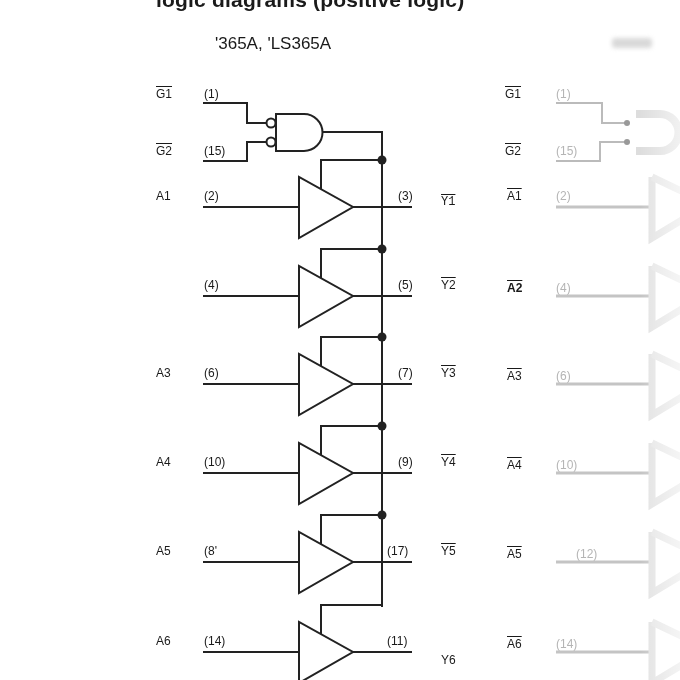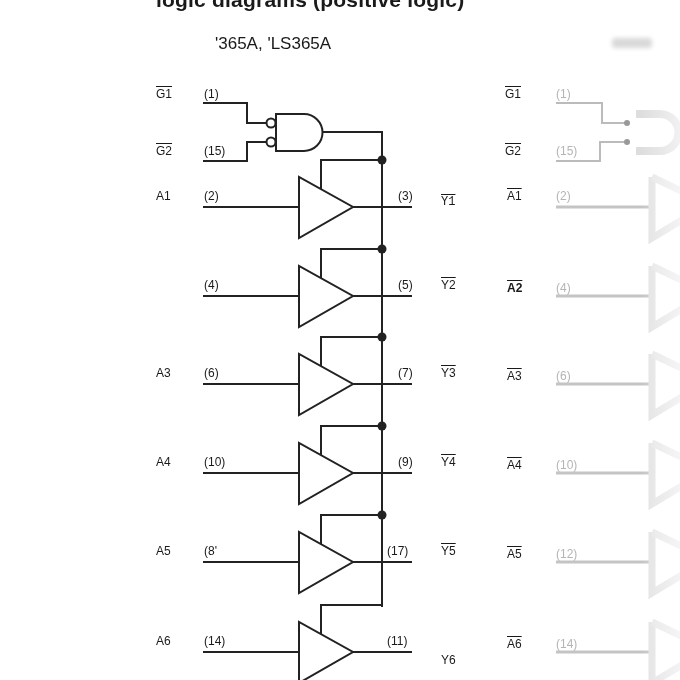--- a/index.html
+++ b/index.html
@@ -59,21 +59,21 @@
 <div id="right-labels">
     <div class="lbl ovl" style="left: 507px; top: 182px;">A1</div>
     <div class="lbl faded" style="left: 556px; top: 182px;">(2)</div>
     <div class="lbl ovl" style="left: 507px; top: 274px; font-weight: bold;">A2</div>
     <div class="lbl faded" style="left: 556px; top: 274px;">(4)</div>
     <div class="lbl ovl" style="left: 507px; top: 362px;">A3</div>
     <div class="lbl faded" style="left: 556px; top: 362px;">(6)</div>
     <div class="lbl ovl" style="left: 507px; top: 451px;">A4</div>
     <div class="lbl faded" style="left: 556px; top: 451px;">(10)</div>
     <div class="lbl ovl" style="left: 507px; top: 540px;">A5</div>
-    <div class="lbl faded" style="left: 556px; top: 540px;">(12)</div>
+    <div class="lbl faded" style="left: 576px; top: 540px;">(12)</div>
     <div class="lbl ovl" style="left: 507px; top: 630px;">A6</div>
     <div class="lbl faded" style="left: 556px; top: 630px;">(14)</div>
   </div>
 
 <svg id="schematic" width="680" height="680">
   <g stroke="#222" stroke-width="2" fill="none">
 
     <polyline points="203,103 247,103 247,123 266,123"></polyline>
     <polyline points="203,161 247,161 247,142 266,142"></polyline>
     <circle cx="271" cy="123" r="4.5" fill="#fff"></circle>

